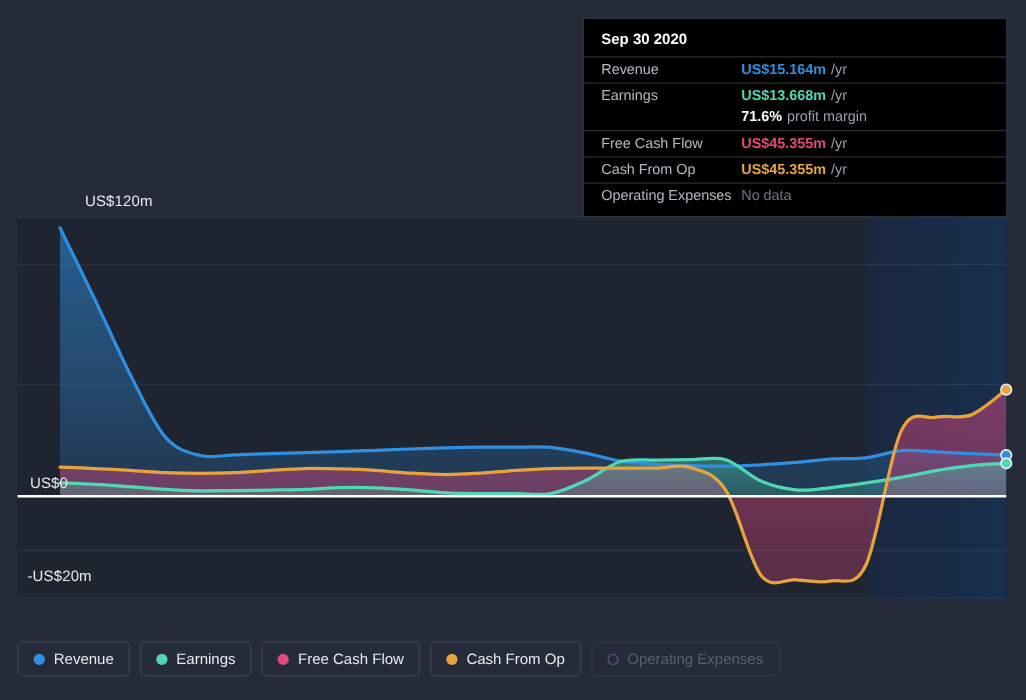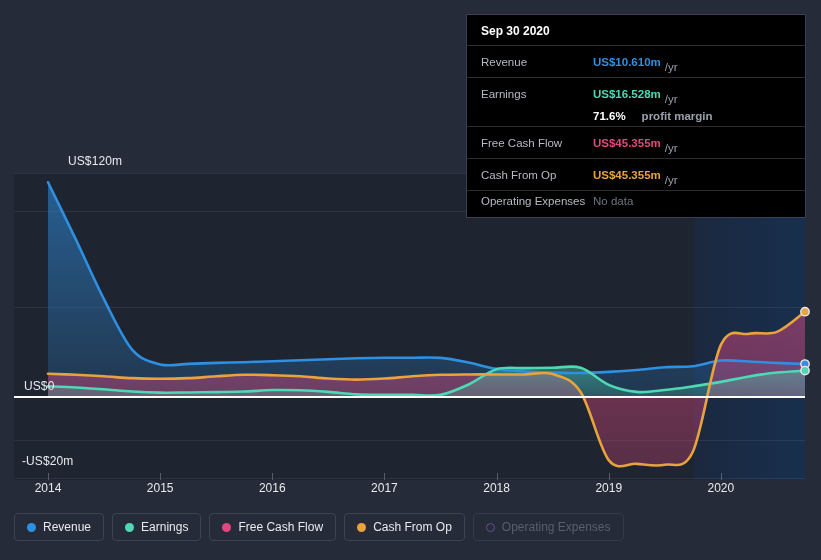--- a/index.html
+++ b/index.html
@@ -31,28 +31,28 @@
   .xtick  { position:absolute; top:-8px; width:1px; height:7px; background:rgba(255,255,255,.25); }
 
   
   #tooltip { position:absolute; left:466px; top:14px; width:340px;
              background:#000; border:1px solid #3a4152; padding:8px 0 6px; }
   #tooltip-date { color:#fff; font-size:12px; font-weight:bold; padding:1px 14px 7px; }
   .tt-row { display:flex; align-items:center; padding:4px 14px;
             border-top:1px solid #2c2c2c; font-size:11.5px; }
   .tt-label { width:112px; color:#b6bac2; flex:none; }
   .tt-val   { font-weight:bold; }
-  .tt-unit  { color:#9aa0ab; font-weight:normal; margin-left:4px;margin-top:11px; }
+  .tt-unit  { color:#9aa0ab; font-weight:normal; margin-left:4px; }
   .tt-row.sub { border-top:none; padding-top:1px; }
   .tt-row.sub .tt-label { width:112px; }
   .v-rev { color:#2f8fe0; } .v-ern { color:#4fd8b3; }
   .v-fcf { color:#e0487f; } .v-cfo { color:#e8a33d; }
   .v-none{ color:#6e7480; font-weight:normal; }
   .pm-pct { color:#ffffff; font-weight:bold; }
-  .pm-txt { color:#9aa0ab; margin-left:16px;font-weight:bold; }
+  .pm-txt { color:#9aa0ab; margin-left:4px; }
 
   
   #legend { position:absolute; left:14px; top:513px; display:flex; gap:8px; }
   .lg { display:flex; align-items:center; gap:7px;
         border:1px solid #3c4352; border-radius:4px;
         padding:6px 12px; font-size:12px; color:#e8eaed; background:transparent; }
   .lg .dot { width:9px; height:9px; border-radius:50%; flex:none; }
   .lg.off { color:#595f6c; border-color:#343a47; }
   .lg.off .dot { background:transparent !important; border:1.5px solid #6a4f8f; }
 </style>
@@ -102,48 +102,32 @@
       <circle cx="805" cy="370.6003" r="4.2" fill="#4fd8b3" stroke="#e9eaec" stroke-width="1.4"></circle>
       <circle cx="805" cy="311.71529166666664" r="4.2" fill="#e8a33d" stroke="#e9eaec" stroke-width="1.4"></circle>
     </svg>
 
   <div id="zero-line"></div>
 
   <div class="ylabel" id="ylabel-top">US$120m</div>
   <div class="ylabel" id="ylabel-zero">US$0</div>
   <div class="ylabel" id="ylabel-bot">-US$20m</div>
 
-  <div id="xaxis">
-      <div class="xtick" style="left: 48px;"></div>
-      <div class="xlabel" style="left: 48px;">2014</div>
-      <div class="xtick" style="left: 160.148px;"></div>
-      <div class="xlabel" style="left: 160.148px;">2015</div>
-      <div class="xtick" style="left: 272.296px;"></div>
-      <div class="xlabel" style="left: 272.296px;">2016</div>
-      <div class="xtick" style="left: 384.444px;"></div>
-      <div class="xlabel" style="left: 384.444px;">2017</div>
-      <div class="xtick" style="left: 496.593px;"></div>
-      <div class="xlabel" style="left: 496.593px;">2018</div>
-      <div class="xtick" style="left: 608.741px;"></div>
-      <div class="xlabel" style="left: 608.741px;">2019</div>
-      <div class="xtick" style="left: 720.889px;"></div>
-      <div class="xlabel" style="left: 720.889px;">2020</div>
-    </div>
 
   <div id="tooltip">
     <div id="tooltip-date">Sep 30 2020</div>
     <div id="tooltip-rows">
         <div class="tt-row">
           <span class="tt-label">Revenue</span>
-          <span class="tt-val v-rev">US$10.610m</span>
+          <span class="tt-val v-rev">US$15.164m</span>
           <span class="tt-unit">/yr</span>
         </div>
         <div class="tt-row">
           <span class="tt-label">Earnings</span>
-          <span class="tt-val v-ern">US$16.528m</span>
+          <span class="tt-val v-ern">US$13.668m</span>
           <span class="tt-unit">/yr</span>
         </div>
         <div class="tt-row sub">
           <span class="tt-label"></span>
           <span class="pm-pct">71.6%</span>
           <span class="pm-txt">profit margin</span>
         </div>
         <div class="tt-row">
           <span class="tt-label">Free Cash Flow</span>
           <span class="tt-val v-fcf">US$45.355m</span>

